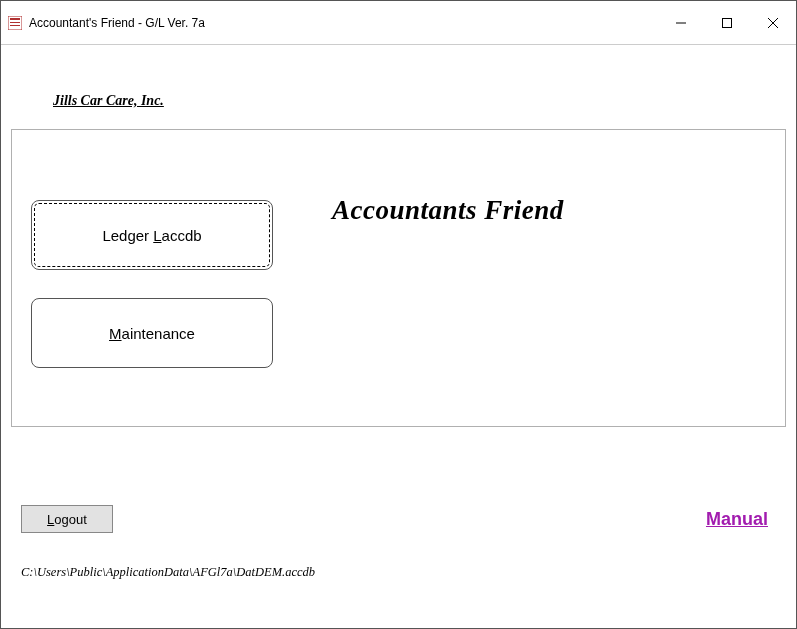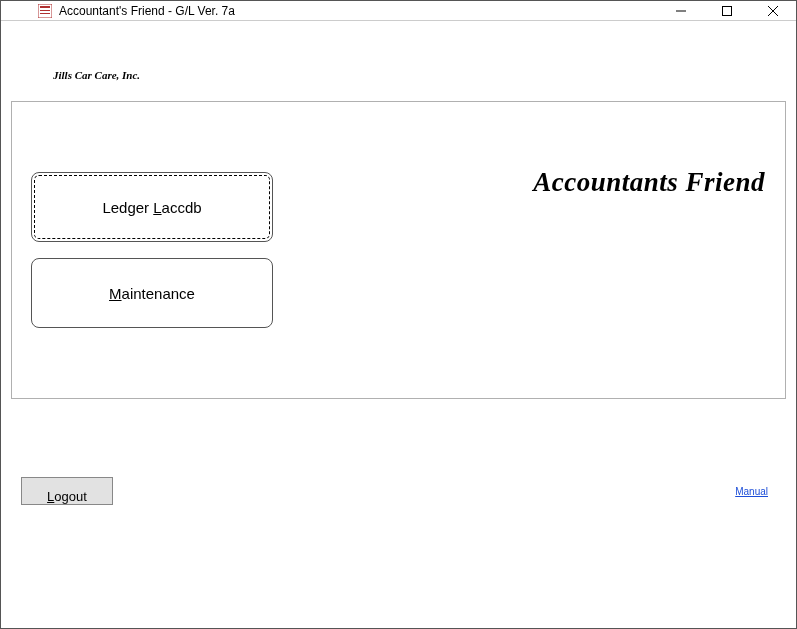--- a/index.html
+++ b/index.html
@@ -5,27 +5,26 @@
     * { box-sizing: border-box; margin: 0; padding: 0; }
     body {
       font-family: "Segoe UI", Tahoma, sans-serif;
       background: #ffffff;
       width: 797px;
       height: 629px;
       overflow: hidden;
       border: 1px solid #555;
     }
     .titlebar {
-      height: 20px;
+      height: 44px;
       background: #ffffff;
       display: flex;
       align-items: center;
       border-bottom: 1px solid #ccc;
       font-size: 12px;
-      padding-left: 30px;
     }
     .titlebar-icon {
       width: 16px;
       height: 16px;
       margin: 0 6px;
       display: flex;
       align-items: center;
       justify-content: center;
     }
     .titlebar-title {
@@ -44,23 +43,24 @@
       justify-content: center;
       font-size: 13px;
       cursor: default;
     }
     .content {
       padding: 0 10px 10px 10px;
     }
     .company-name {
       font-style: italic;
       font-weight: bold;
-      font-size: 11px;
+      font-size: 14px;
       font-family: "Times New Roman", serif;
       margin: 48px 0 20px 42px;
+      text-decoration: underline;
     }
     .panel {
       border: 1px solid #b0b0b0;
       height: 298px;
       position: relative;
       margin-top: 12px;
     }
     .big-btn {
       position: absolute;
       left: 19px;
@@ -78,21 +78,21 @@
     .big-btn.focused {
       outline: 1px dashed #000;
       outline-offset: -4px;
     }
     .accel { text-decoration: underline; }
     .heading {
       position: absolute;
       left: 320px;
       right: 20px;
       top: 62px;
-      text-align: right;
+      text-align: left;
       font-family: "Times New Roman", Georgia, serif;
       font-style: italic;
       font-weight: bold;
       font-size: 27px;
       line-height: 1.4;
       color: #000;
       letter-spacing: 0.5px;
     }
     .heading-line2 {
       white-space: nowrap;
@@ -106,28 +106,29 @@
       padding: 0 18px 0 10px;
     }
     .logout-btn {
       width: 92px;
       height: 28px;
       background: #e2e2e2;
       border: 1px solid #888;
       font-size: 13px;
       cursor: default;
       display: flex;
-      align-items: flex-end;
+      align-items: center;
       justify-content: center;
     }
     .manual-link {
-      color: #1d4ed8;
+      color: #a21caf;
       text-decoration: underline;
-      font-size: 10px;
+      font-size: 18px;
       cursor: pointer;
+      font-weight: bold;
     }
     .db-path {
       font-style: italic;
       font-size: 12.5px;
       font-family: "Times New Roman", serif;
       margin: 32px 0 0 10px;
       color: #000;
     }
   </style>
 </head>
@@ -168,35 +169,36 @@
   <div class="company-name">Jills  Car Care, Inc.</div>
 
   <div class="panel">
 
     <div class="big-btn focused" style="top:70px">
       <span>
         <span>Ledger </span><span class="accel">L</span><span>accdb</span>
       </span>
     </div>
 
-    <div class="big-btn" style="top:156px">
+    <div class="big-btn" style="top:168px">
       <span>
         <span class="accel">M</span><span>aintenance</span>
       </span>
     </div>
 
     <div class="heading">
       <div>Accountants Friend</div>
     </div>
 
   </div>
 
   <div class="footer-row">
     <div class="logout-btn">
       <span>
         <span class="accel">L</span><span>ogout</span>
       </span>
     </div>
     <span class="manual-link">Manual</span>
   </div>
 
+  <div class="db-path">C:\Users\Public\ApplicationData\AFGl7a\DatDEM.accdb</div>
 
 </div>
 
 </body></html>

